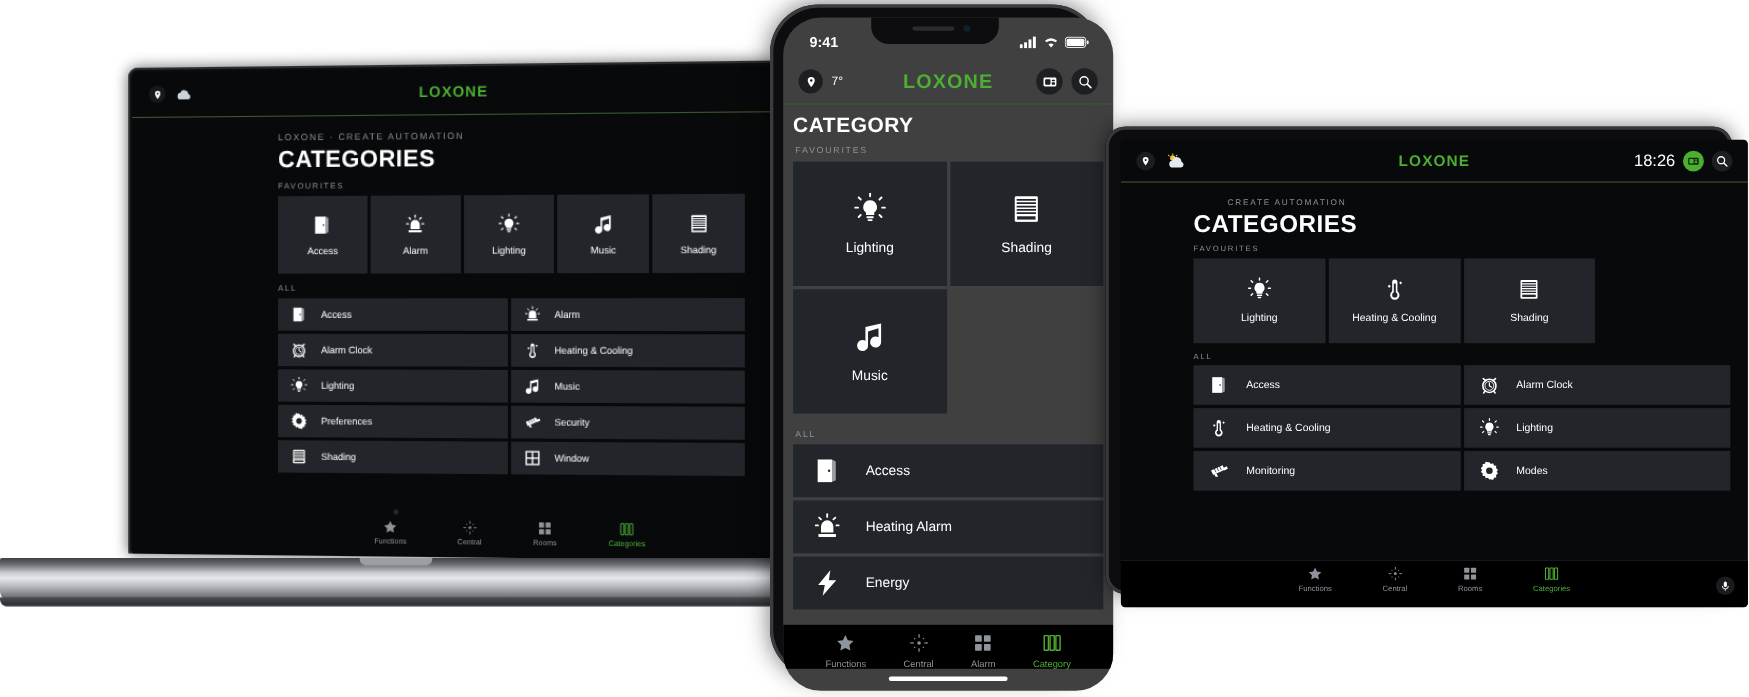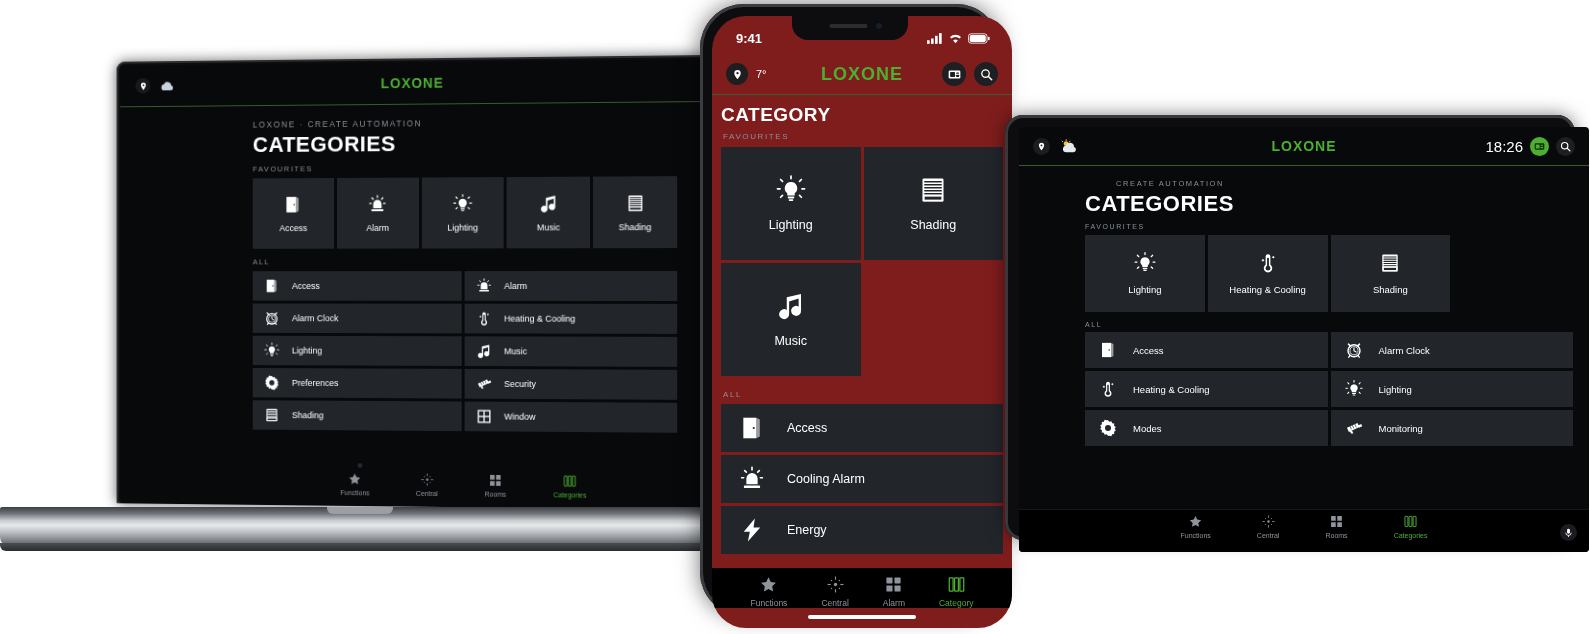--- a/index.html
+++ b/index.html
@@ -72,21 +72,21 @@
   .lap-all .row { height: 30px; padding-left: 12px; gap: 13px; }
   .lap-all .row .lbl { font-size: 9px; }
   .lap-nav { position: absolute; left: 140px; right: 36px; bottom: 14px; gap: 48px; }
   .lap-nav .navitem .nlbl { font-size: 7px; margin-top: 4px; }
 
   
   #phone { position: absolute; left: 700px; top: 4px; width: 300px; height: 612px; }
   .ph-body { position: absolute; inset: 0; background: #0d0d0f; border-radius: 44px;
              box-shadow: inset 0 0 0 3px #3a3c40, 0 0 22px rgba(0,0,0,.55); }
   .ph-screen { position: absolute; left: 12px; top: 12px; right: 12px; bottom: 12px;
-               background: #7f1d1d; border-radius: 34px; overflow: hidden; }
+               background: #404040; border-radius: 34px; overflow: hidden; }
   .ph-notch { position: absolute; left: 50%; top: 12px; transform: translateX(-50%);
               width: 116px; height: 24px; background: #0d0d0f; border-radius: 0 0 16px 16px; z-index: 6; }
   .ph-speaker { position: absolute; left: 50%; top: 20px; transform: translateX(-54%);
                 width: 38px; height: 4px; background: #2a2c30; border-radius: 3px; z-index: 7; }
   .ph-cam { position: absolute; left: 50%; top: 19px; margin-left: 26px;
             width: 6px; height: 6px; border-radius: 50%; background: #12202c; z-index: 7; }
   .ph-status { height: 38px; display: flex; align-items: center;
                justify-content: space-between; padding: 6px 22px 0 24px; }
   .ph-time { color: #fff; font-size: 13px; font-weight: bold; }
   .ph-sicons { display: flex; align-items: center; gap: 5px; }
@@ -564,21 +564,21 @@
                   <rect x="4.6" y="18" width="14.8" height="2.4" rx=".6" fill="#ffffff"></rect>
                   <g stroke="#ffffff" stroke-width="1.5" stroke-linecap="round">
                     <line x1="12" y1="1.3" x2="12" y2="3.6"></line>
                     <line x1="5.2" y1="4.2" x2="6.8" y2="5.7"></line>
                     <line x1="18.8" y1="4.2" x2="17.2" y2="5.7"></line>
                     <line x1="2.4" y1="10.8" x2="4.3" y2="10.8"></line>
                     <line x1="21.6" y1="10.8" x2="19.7" y2="10.8"></line>
                   </g>
                 </svg>
               </span>
-              <span class="lbl">Cooling Alarm</span>
+              <span class="lbl">Heating Alarm</span>
             </div>
             <div class="row">
               <span>
                 <svg width="26" height="26" viewBox="0 0 24 24">
                   <path d="M14.6 1.4L4.4 13.6h5.6L8.2 22.6 19.6 9.6h-6.2z" fill="#ffffff"></path>
                 </svg>
               </span>
               <span class="lbl">Energy</span>
             </div>
           </div>
@@ -800,40 +800,40 @@
                     <line x1="3.7" y1="17.8" x2="5.2" y2="16.3"></line>
                     <line x1="20.3" y1="17.8" x2="18.8" y2="16.3"></line>
                   </g>
                 </svg>
               </span>
               <span class="lbl">Lighting</span>
             </div>
             <div class="row">
               <span>
                 <svg width="18" height="18" viewBox="0 0 24 24">
-                  <path d="M12 1.6l1.8 2.1 2.7-.8 1 2.7 2.8.4-.2 2.9 2.3 1.7-1.5 2.4 1.5 2.4-2.3 1.7.2 2.9-2.8.4-1 2.7-2.7-.8L12 22.4l-1.8-2.1-2.7.8-1-2.7-2.8-.4.2-2.9L1.6 13.4 3.1 11 1.6 8.6l2.3-1.7-.2-2.9 2.8-.4 1-2.7 2.7.8z" fill="#ffffff"></path>
-                  <circle cx="12" cy="12" r="4" fill="#22262b"></circle>
-                </svg>
-              </span>
-              <span class="lbl">Modes</span>
-            </div>
-            <div class="row">
-              <span>
-                <svg width="18" height="18" viewBox="0 0 24 24">
                   <path d="M2.6 11.6l14-6.4 2.6 5.6-14 6.4z" fill="#ffffff"></path>
                   <path d="M17.2 8.6l4.4-2 1.4 3-4.4 2z" fill="#ffffff"></path>
                   <path d="M6.4 15.8l1.6 3.4h3.2l-1.8-4z" fill="#ffffff"></path>
                   <g stroke="#22262b" stroke-width=".9">
                     <line x1="6" y1="8.2" x2="8.6" y2="13.8"></line>
                     <line x1="9.2" y1="6.8" x2="11.8" y2="12.4"></line>
                     <line x1="12.4" y1="5.4" x2="15" y2="11"></line>
                   </g>
                 </svg>
               </span>
               <span class="lbl">Monitoring</span>
+            </div>
+            <div class="row">
+              <span>
+                <svg width="18" height="18" viewBox="0 0 24 24">
+                  <path d="M12 1.6l1.8 2.1 2.7-.8 1 2.7 2.8.4-.2 2.9 2.3 1.7-1.5 2.4 1.5 2.4-2.3 1.7.2 2.9-2.8.4-1 2.7-2.7-.8L12 22.4l-1.8-2.1-2.7.8-1-2.7-2.8-.4.2-2.9L1.6 13.4 3.1 11 1.6 8.6l2.3-1.7-.2-2.9 2.8-.4 1-2.7 2.7.8z" fill="#ffffff"></path>
+                  <circle cx="12" cy="12" r="4" fill="#22262b"></circle>
+                </svg>
+              </span>
+              <span class="lbl">Modes</span>
             </div>
           </div>
       </div>
 
       <div class="tb-navline"></div>
       <div class="navbar tb-nav" id="tb-nav">
           <div class="navitem">
             <span>
               <svg width="13" height="13" viewBox="0 0 24 24">
                 <path d="M12 1.8l3.2 6.7 7.3 1-5.3 5.1 1.3 7.2L12 18.4 5.5 21.8l1.3-7.2L1.5 9.5l7.3-1z" fill="#8e949c"></path>

